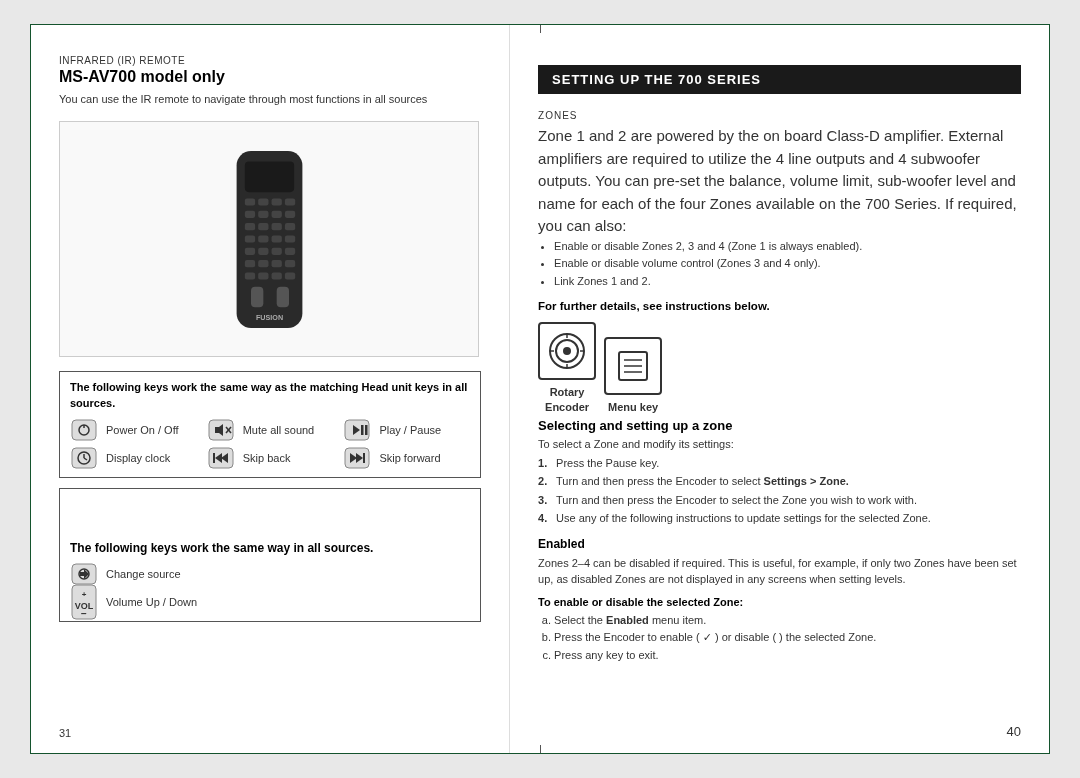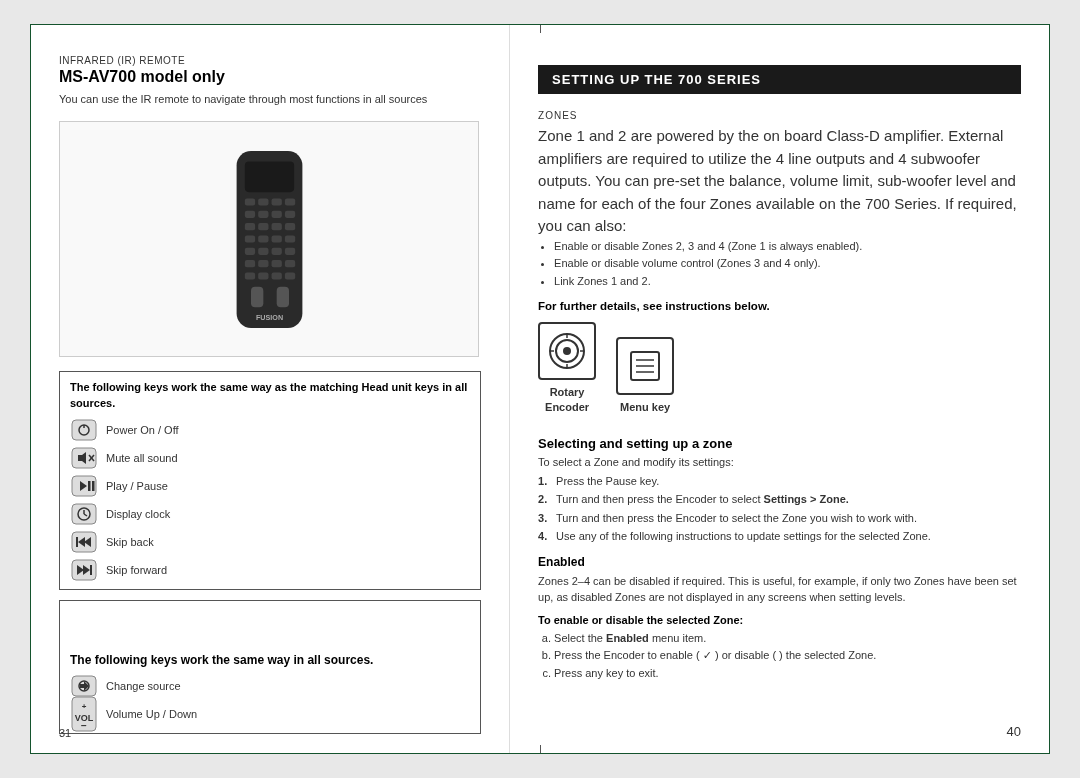--- a/index.html
+++ b/index.html
@@ -90,21 +90,21 @@
     }
     .keys-table-header {
       font-size: 11px;
       font-weight: bold;
       color: #000;
       margin-bottom: 8px;
       line-height: 1.4;
     }
     .keys-grid {
       display: grid;
-      grid-template-columns: 1fr;
+      grid-template-columns: 1fr 1fr 1fr;
       gap: 6px 10px;
     }
     .key-row {
       display: flex;
       align-items: center;
       gap: 8px;
     }
     .key-icon {
       width: 28px;
       height: 22px;
@@ -181,22 +181,22 @@
       list-style-type: disc;
     }
     .further-details {
       font-size: 11.5px;
       font-weight: bold;
       color: #000;
       margin-bottom: 10px;
     }
     .icons-row {
       display: flex;
-      gap: 20px;
-      margin-bottom: 22px;
+      gap: 8px;
+      margin-bottom: 4px;
       align-items: flex-end;
     }
     .icon-item {
       display: flex;
       flex-direction: column;
       align-items: center;
       gap: 5px;
     }
     .icon-box {
       width: 58px;

